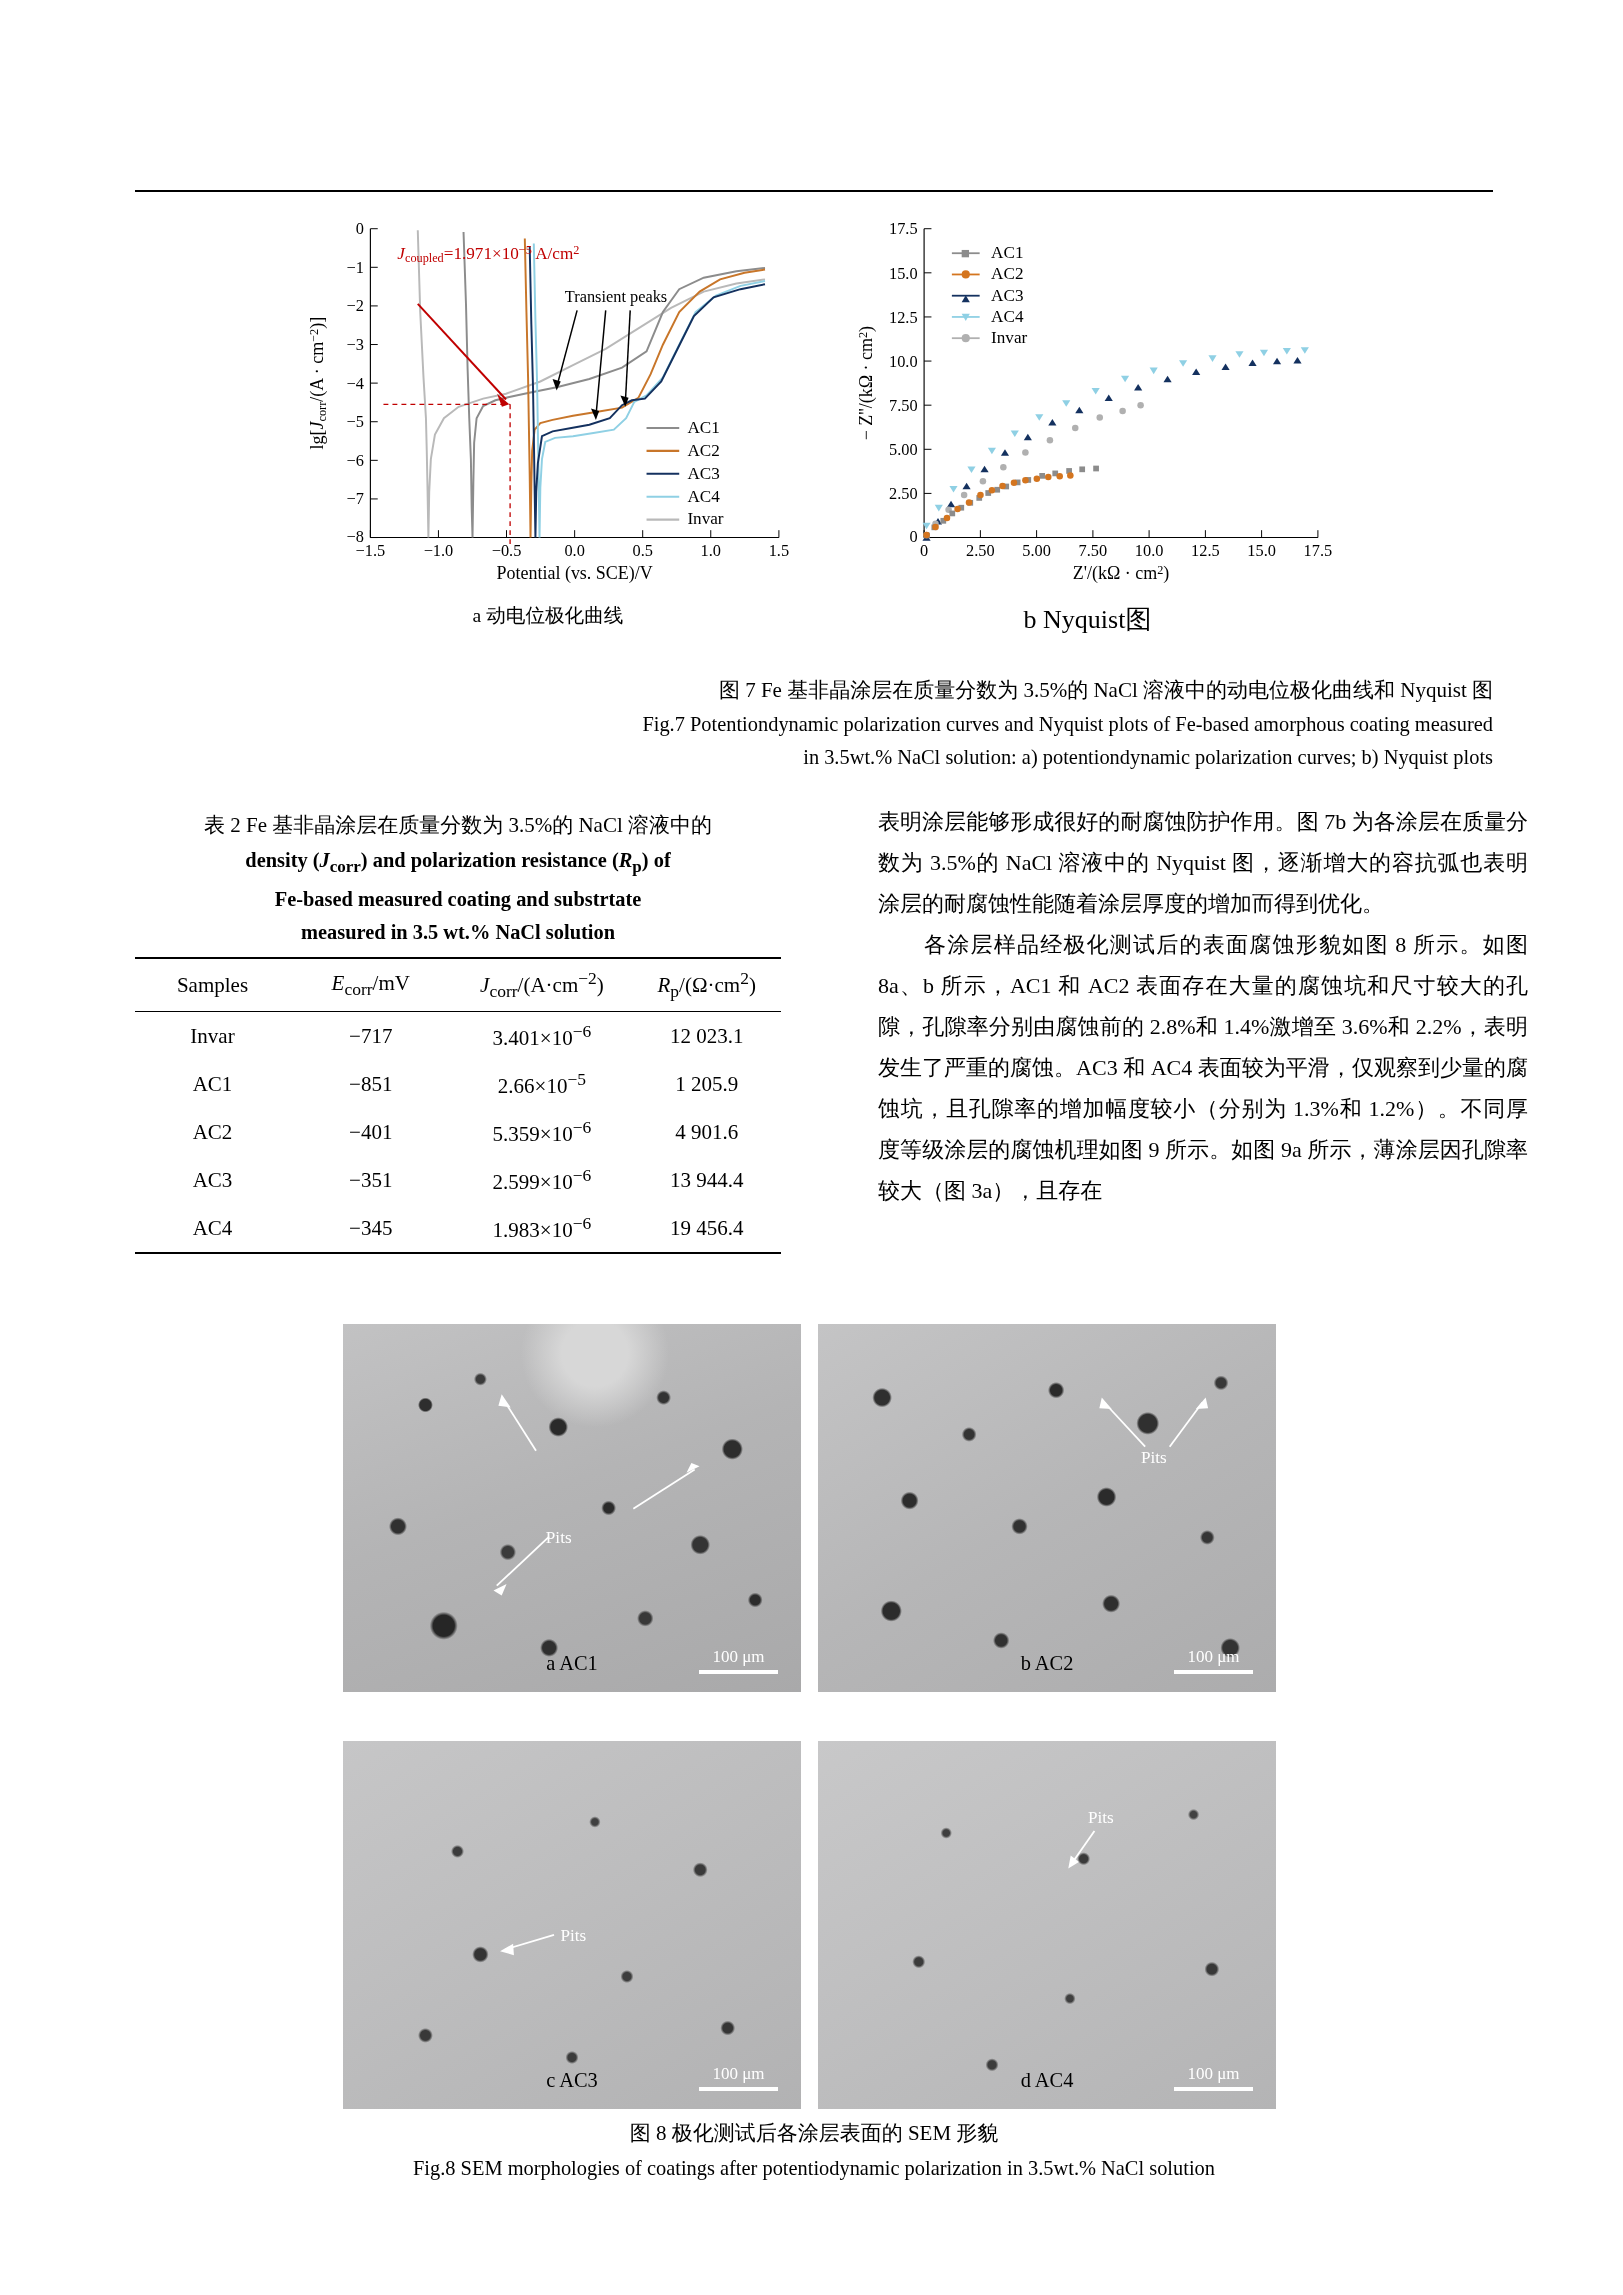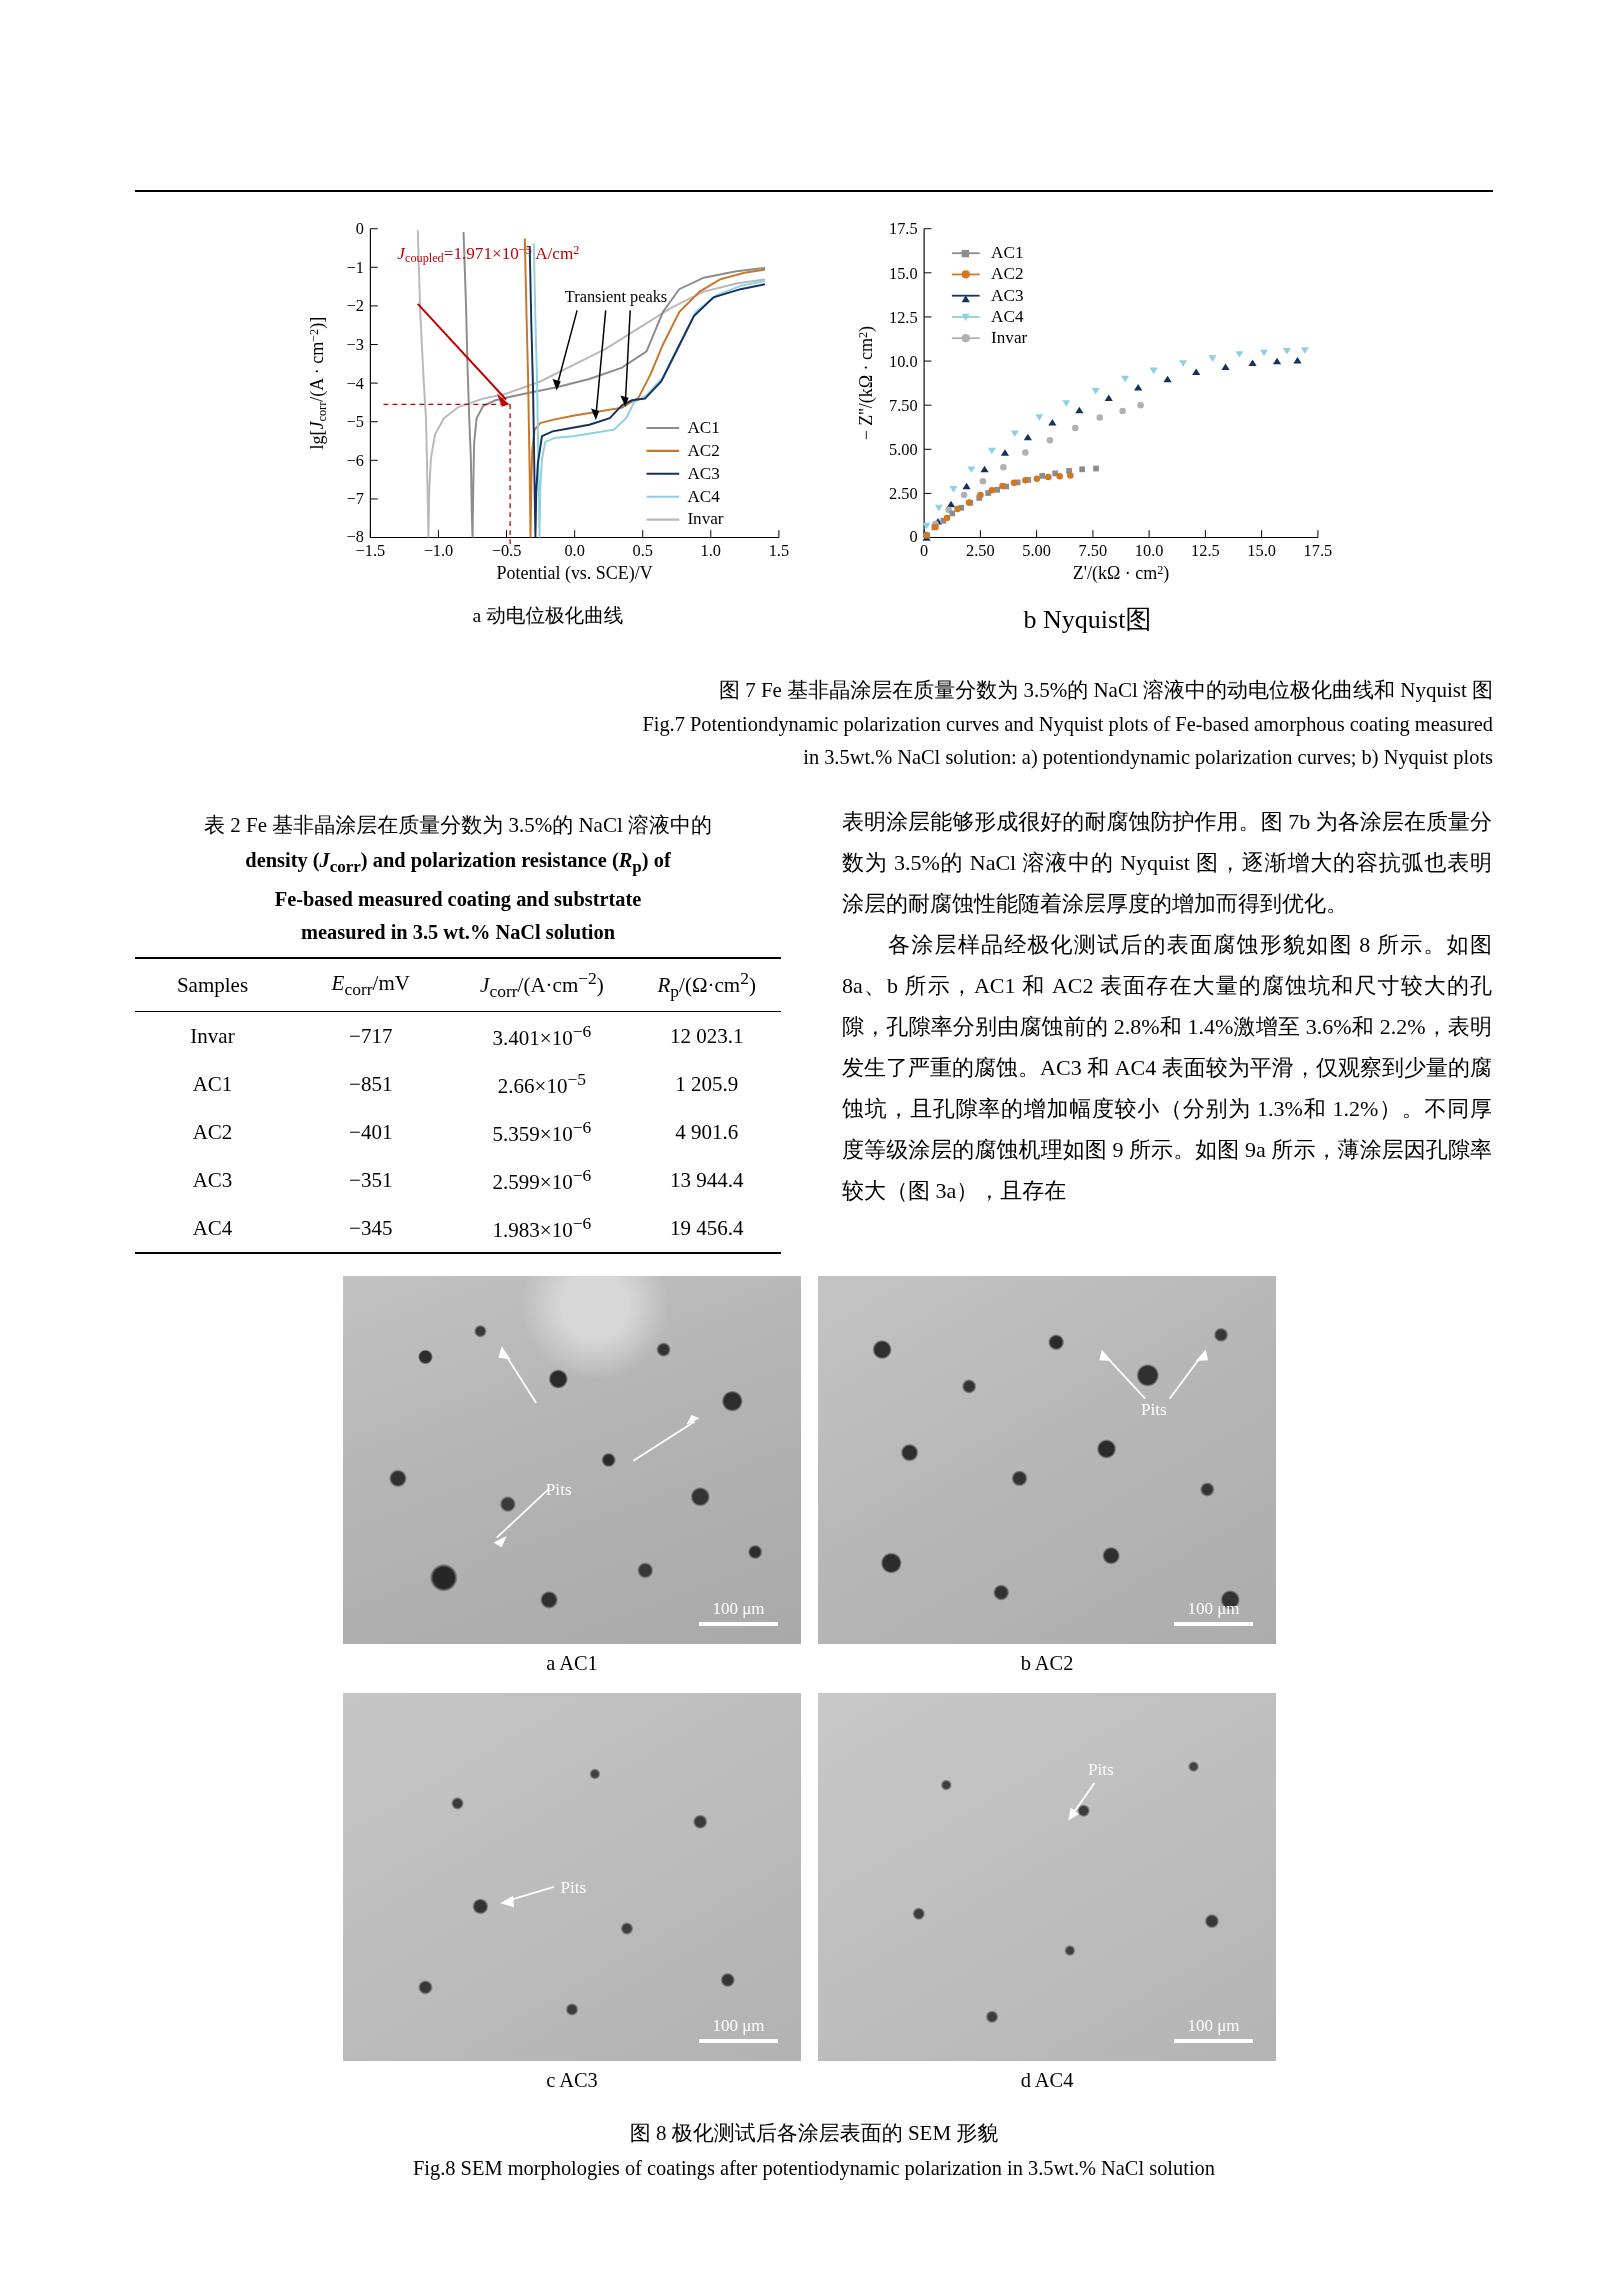--- a/index.html
+++ b/index.html
@@ -32,26 +32,26 @@
   
   .tbl-wrap{position:absolute;left:135px;top:806px;width:646px;}
   .tbl-title-cn{font-size:21px;line-height:38px;text-align:center;}
   .tbl-title-en{font-size:20.4px;line-height:33px;text-align:center;font-weight:bold;}
   table.t2{border-collapse:collapse;width:646px;margin-top:8.2px;font-size:21px;}
   table.t2 th,table.t2 td{text-align:center;padding:9px 0;font-weight:normal;}
   table.t2 thead tr{border-top:2px solid #000;border-bottom:1.1px solid #000;}
   table.t2 tbody tr:last-child td{border-bottom:2px solid #000;}
 
   
-  .rcol{position:absolute;left:842px;top:801px;width:650px;font-size:22px;line-height:41px;text-align:justify;}
+  .rcol{position:absolute;left:878px;top:801px;width:650px;font-size:22px;line-height:41px;text-align:justify;}
   .rcol p{margin:0;}
   .rcol p.ind{text-indent:46px;}
 
   
-  .sem{position:absolute;background:#b9b9ba;}
+  .sem{position:absolute;background:#b9b9ba;margin-top:48px;}
   .semcap{position:absolute;text-align:center;font-size:20.4px;}
   .scalebar{position:absolute;right:23px;bottom:18px;color:#fff;font-size:17px;text-align:center;}
   .scalebar .bar{width:79px;height:4.1px;background:#fff;margin:3.3px auto 0;}
 
   .fig8cap{position:absolute;left:135px;width:1358px;text-align:center;}
   .fig8cap .cn{font-size:21px;line-height:38px;}
   .fig8cap .en{font-size:20.4px;line-height:33px;}
 
   
   .tick{font-size:20px;font-family:"Liberation Serif",serif;}

